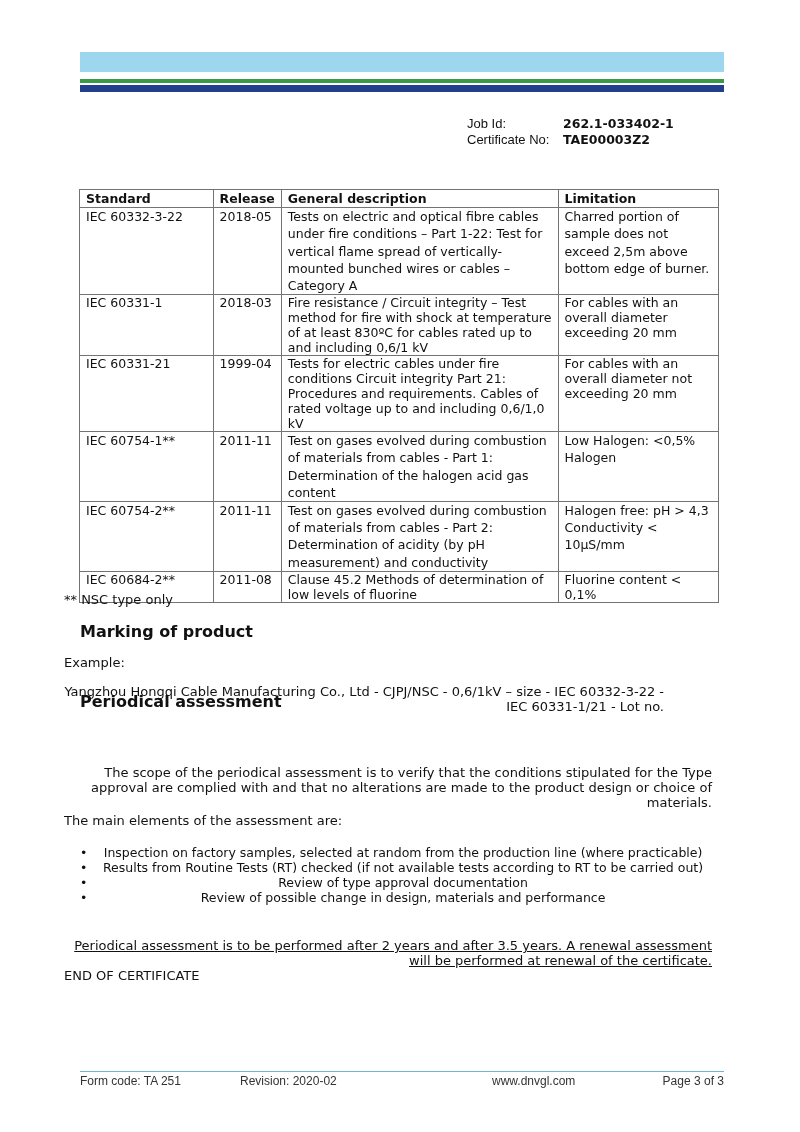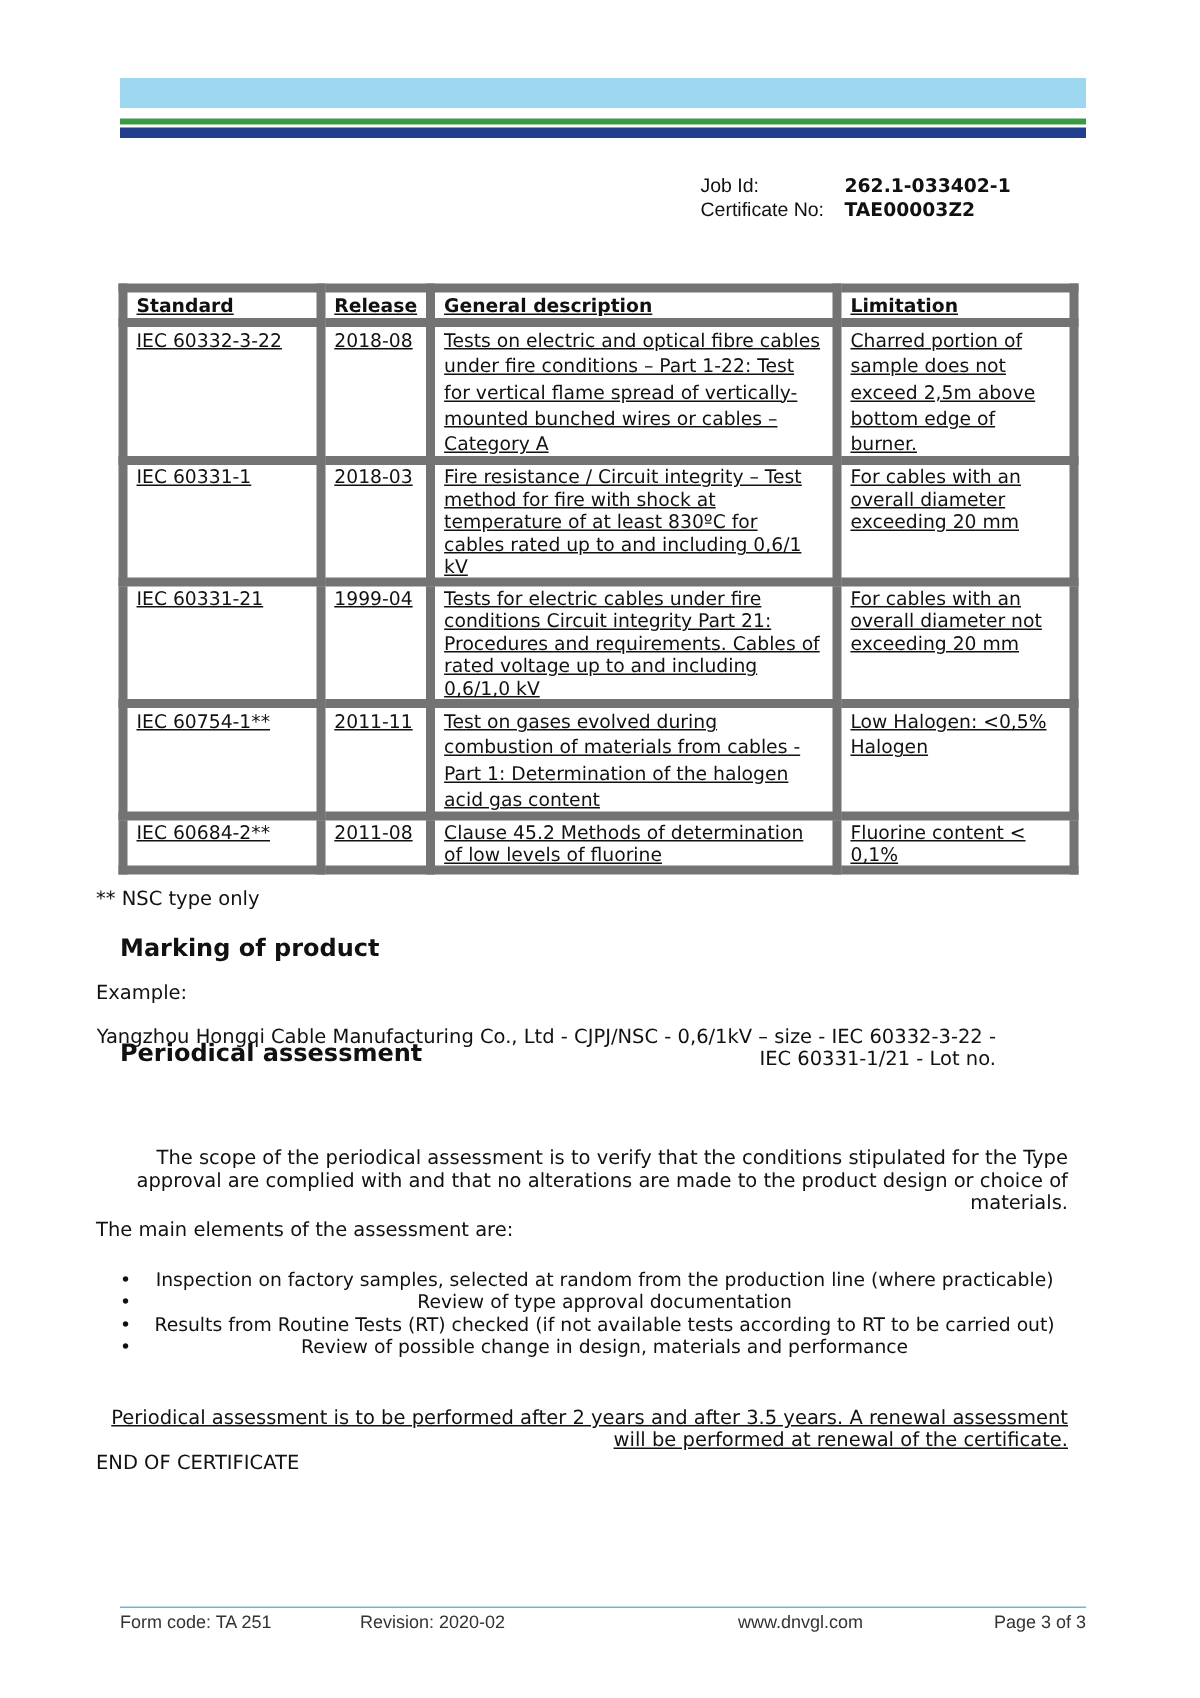--- a/index.html
+++ b/index.html
@@ -9,21 +9,21 @@
   .band-green { position: absolute; left: 80px; top: 79px; width: 644px; height: 4px; background: #3a9a46; }
   .band-blue  { position: absolute; left: 80px; top: 85px; width: 644px; height: 7px; background: #213f8d; }
 
   .job-block { position: absolute; left: 467px; top: 116px; font-size: 12.5px; line-height: 16px; }
   .job-row { display: flex; }
   .job-label { width: 96px; font-family: "Liberation Sans", sans-serif; font-size: 13px; }
   .job-value { font-weight: bold; font-size: 12.5px; }
 
   table.std { position: absolute; left: 79px; top: 189px; width: 640px; border-collapse: collapse;
               font-size: 12.5px; line-height: 17.2px; }
-  table.std th, table.std td { border: 6px solid #737373; padding: 0 6px; vertical-align: top; text-align: left; text-decoration: underline; }
+  table.std th, table.std td { border: 1px solid #737373; padding: 0 6px; vertical-align: top; text-align: left; }
   table.std th { font-weight: bold; }
   table.std col.c1 { width: 134px; }
   table.std col.c2 { width: 67px; }
   table.std col.c3 { width: 278px; }
   table.std col.c4 { width: 161px; }
   table.std td.rel { text-align: left; }
   .tight td { line-height: 15px; }
 
   .txt { position: absolute; left: 64px; font-size: 13px; line-height: 15px; text-align: right; }
   h2 { position: absolute; left: 80px; margin: 0; font-size: 16px; font-weight: bold; }
@@ -63,41 +63,47 @@
     <tr>
       <th>Standard</th>
       <th>Release</th>
       <th>General description</th>
       <th>Limitation</th>
     </tr>
   </thead>
   <tbody>
     <tr>
       <td>IEC 60332-3-22</td>
-      <td class="rel">2018-08</td>
+      <td class="rel">2018-05</td>
       <td>Tests on electric and optical fibre cables under fire conditions – Part 1-22: Test for vertical flame spread of vertically-mounted bunched wires or cables – Category A</td>
       <td>Charred portion of sample does not exceed 2,5m above bottom edge of burner.</td>
     </tr>
     <tr class="tight">
       <td>IEC 60331-1</td>
       <td class="rel">2018-03</td>
       <td>Fire resistance / Circuit integrity – Test method for fire with shock at temperature of at least 830ºC for cables rated up to and including 0,6/1 kV</td>
       <td>For cables with an overall diameter exceeding 20 mm</td>
     </tr>
     <tr class="tight">
       <td>IEC 60331-21</td>
       <td class="rel">1999-04</td>
       <td>Tests for electric cables under fire conditions Circuit integrity Part 21: Procedures and requirements. Cables of rated voltage up to and including 0,6/1,0 kV</td>
       <td>For cables with an overall diameter not exceeding 20 mm</td>
     </tr>
     <tr>
       <td>IEC 60754-1**</td>
       <td class="rel">2011-11</td>
       <td>Test on gases evolved during combustion of materials from cables - Part 1: Determination of the halogen acid gas content</td>
       <td>Low Halogen: &lt;0,5% Halogen</td>
+    </tr>
+    <tr>
+      <td>IEC 60754-2**</td>
+      <td class="rel">2011-11</td>
+      <td>Test on gases evolved during combustion of materials from cables - Part 2: Determination of acidity (by pH measurement) and conductivity</td>
+      <td>Halogen free: pH &gt; 4,3 Conductivity &lt; 10µS/mm</td>
     </tr>
     <tr class="tight">
       <td>IEC 60684-2**</td>
       <td class="rel">2011-08</td>
       <td>Clause 45.2 Methods of determination of low levels of fluorine</td>
       <td>Fluorine content &lt; 0,1%</td>
     </tr>
   </tbody>
 </table>
 
@@ -106,22 +112,22 @@
 <h2 style="top:622px;">Marking of product</h2>
 <div class="txt" style="top:655px;">Example:</div>
 <div class="txt" style="top:684px; width:600px;">Yangzhou Hongqi Cable Manufacturing Co., Ltd - CJPJ/NSC - 0,6/1kV – size - IEC 60332-3-22 - IEC 60331-1/21 - Lot no.</div>
 
 <h2 style="top:692px;">Periodical assessment</h2>
 <div class="txt" style="top:765px; width:648px;">The scope of the periodical assessment is to verify that the conditions stipulated for the Type approval are complied with and that no alterations are made to the product design or choice of materials.</div>
 <div class="txt" style="top:813px;">The main elements of the assessment are:</div>
 
 <ul class="bul">
   <li>Inspection on factory samples, selected at random from the production line (where practicable)</li>
+  <li>Results from Routine Tests (RT) checked (if not available tests according to RT to be carried out)</li>
   <li>Review of type approval documentation</li>
-  <li>Results from Routine Tests (RT) checked (if not available tests according to RT to be carried out)</li>
   <li>Review of possible change in design, materials and performance</li>
 </ul>
 
 <div class="txt" style="top:938px; width:648px;text-decoration:underline;">Periodical assessment is to be performed after 2 years and after 3.5 years. A renewal assessment will be performed at renewal of the certificate.</div>
 <div class="txt" style="top:968px;">END OF CERTIFICATE</div>
 
 <div class="footer-line"></div>
 <div class="footer" style="left:80px;">Form code: TA 251</div>
 <div class="footer" style="left:240px;">Revision: 2020-02</div>
 <div class="footer" style="left:492px;">www.dnvgl.com</div>

